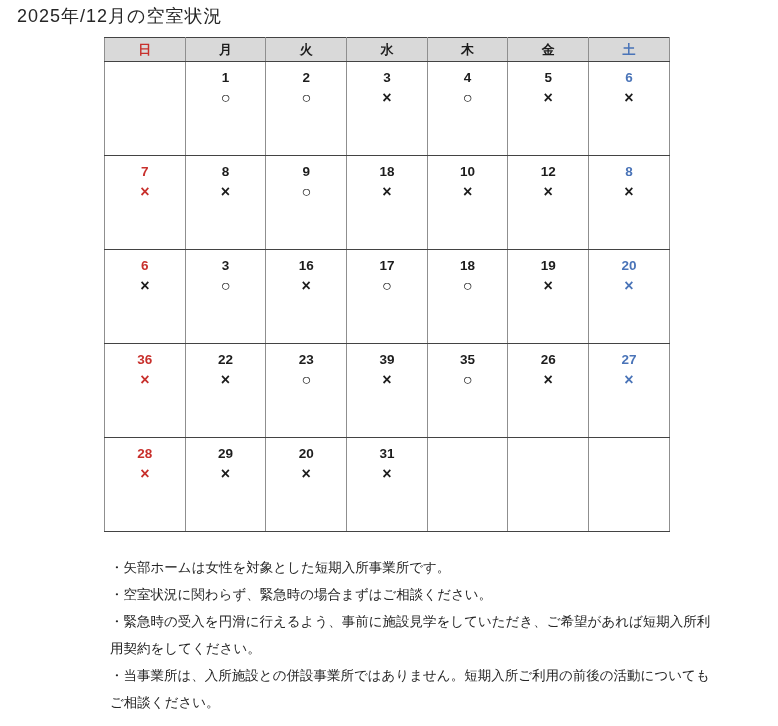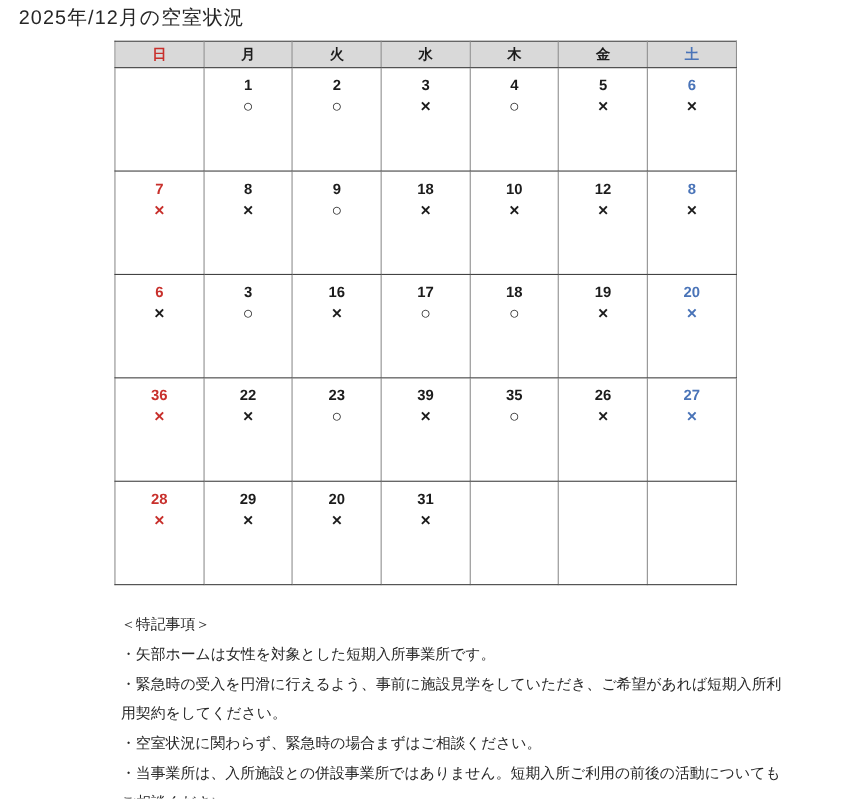--- a/index.html
+++ b/index.html
@@ -213,20 +213,19 @@
           <td>
             <div class="day black"></div>
             <div class="sym black"></div>
           </td>
         </tr>
       </tbody>
   </table>
 </div>
 
 <div class="notes">
-  <div class="note-heading">＜特記事項＞</div>
   <div id="notes-list">
       <div class="note-line">・矢部ホームは女性を対象とした短期入所事業所です。</div>
+      <div class="note-line">・空室状況に関わらず、緊急時の場合まずはご相談ください。</div>
       <div class="note-line">・緊急時の受入を円滑に行えるよう、事前に施設見学をしていただき、ご希望があれば短期入所利用契約をしてください。</div>
-      <div class="note-line">・空室状況に関わらず、緊急時の場合まずはご相談ください。</div>
       <div class="note-line">・当事業所は、入所施設との併設事業所ではありません。短期入所ご利用の前後の活動についてもご相談ください。</div>
     </div>
 </div>
 
 </body></html>

